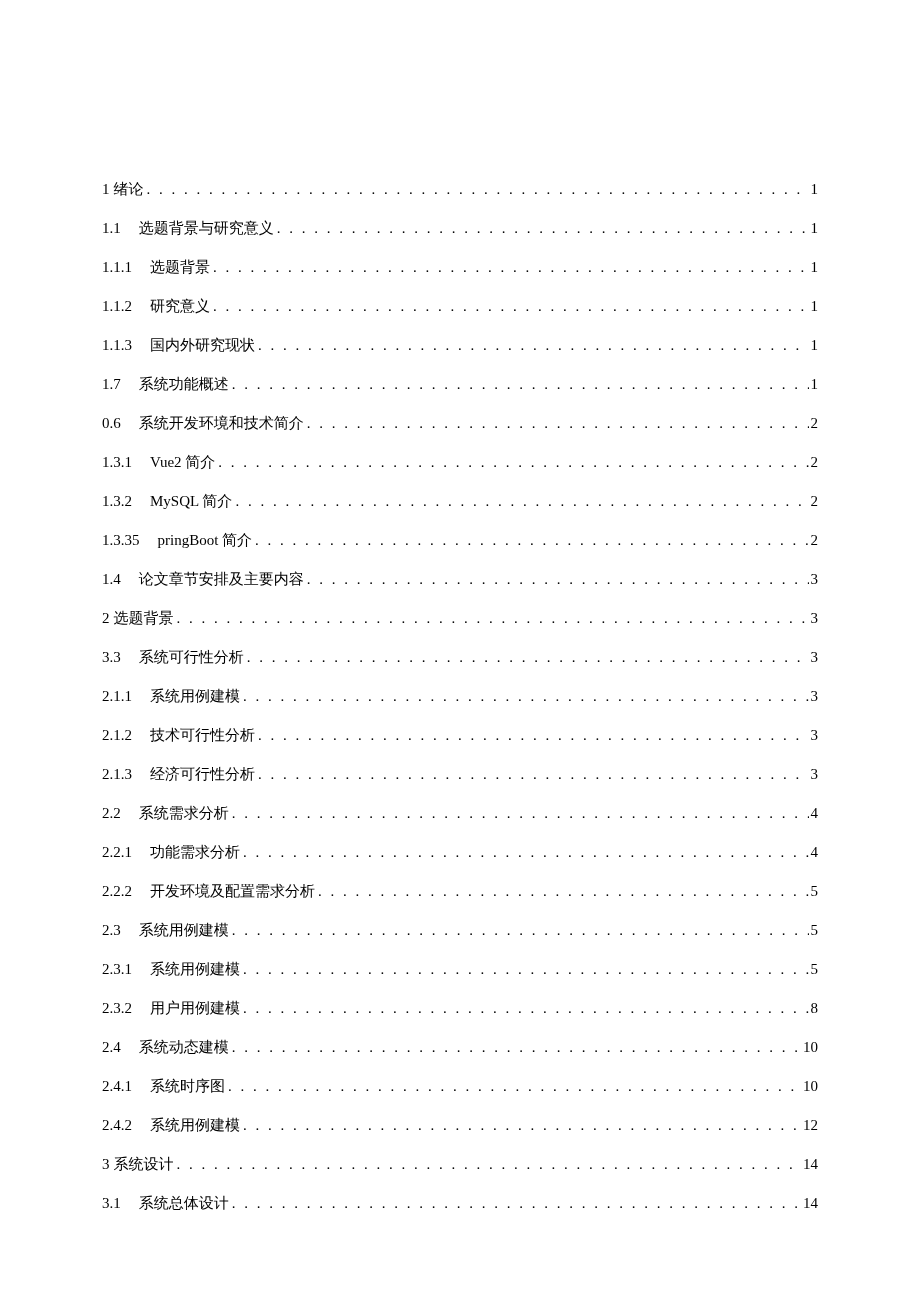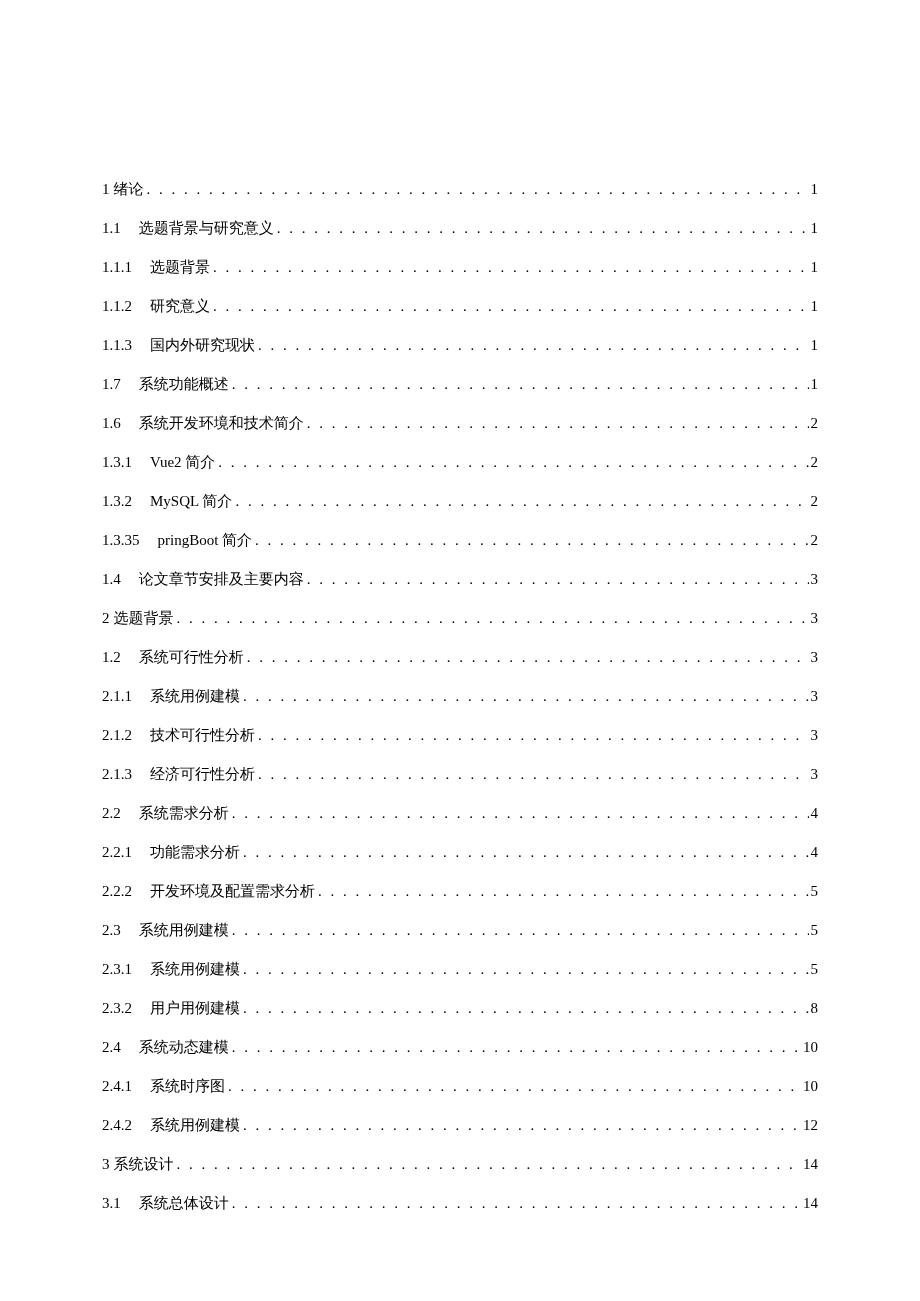--- a/index.html
+++ b/index.html
@@ -74,21 +74,21 @@
       <span class="toc-dots">. . . . . . . . . . . . . . . . . . . . . . . . . . . . . . . . . . . . . . . . . . . . . . . . . . . . . . . . . . . . . . . . . . . . . . . . . . . . . . . . . . . . . . . . . . . . . . . . . . . . . . . . . . . . . . . . . . . . . . . . . . . . . . . . . . . . . . . . . . . . . . . . . . . . . . . . . . . . . . . . . . . . . . . . . . . . . . . . . . . . . . . . . . . . . . . . . . . . . . . . </span>
       <span class="toc-page">1</span>
     </div>
     <div class="toc-row level-1">
       <span class="toc-num">1.7</span>
       <span class="toc-title">系统功能概述</span>
       <span class="toc-dots">. . . . . . . . . . . . . . . . . . . . . . . . . . . . . . . . . . . . . . . . . . . . . . . . . . . . . . . . . . . . . . . . . . . . . . . . . . . . . . . . . . . . . . . . . . . . . . . . . . . . . . . . . . . . . . . . . . . . . . . . . . . . . . . . . . . . . . . . . . . . . . . . . . . . . . . . . . . . . . . . . . . . . . . . . . . . . . . . . . . . . . . . . . . . . . . . . . . . . . . . </span>
       <span class="toc-page">1</span>
     </div>
     <div class="toc-row level-1">
-      <span class="toc-num">1.6</span>
+      <span class="toc-num">0.6</span>
       <span class="toc-title">系统开发环境和技术简介</span>
       <span class="toc-dots">. . . . . . . . . . . . . . . . . . . . . . . . . . . . . . . . . . . . . . . . . . . . . . . . . . . . . . . . . . . . . . . . . . . . . . . . . . . . . . . . . . . . . . . . . . . . . . . . . . . . . . . . . . . . . . . . . . . . . . . . . . . . . . . . . . . . . . . . . . . . . . . . . . . . . . . . . . . . . . . . . . . . . . . . . . . . . . . . . . . . . . . . . . . . . . . . . . . . . . . . </span>
       <span class="toc-page">2</span>
     </div>
     <div class="toc-row level-2">
       <span class="toc-num">1.3.1</span>
       <span class="toc-title">Vue2 简介</span>
       <span class="toc-dots">. . . . . . . . . . . . . . . . . . . . . . . . . . . . . . . . . . . . . . . . . . . . . . . . . . . . . . . . . . . . . . . . . . . . . . . . . . . . . . . . . . . . . . . . . . . . . . . . . . . . . . . . . . . . . . . . . . . . . . . . . . . . . . . . . . . . . . . . . . . . . . . . . . . . . . . . . . . . . . . . . . . . . . . . . . . . . . . . . . . . . . . . . . . . . . . . . . . . . . . . </span>
       <span class="toc-page">2</span>
     </div>
@@ -110,21 +110,21 @@
       <span class="toc-dots">. . . . . . . . . . . . . . . . . . . . . . . . . . . . . . . . . . . . . . . . . . . . . . . . . . . . . . . . . . . . . . . . . . . . . . . . . . . . . . . . . . . . . . . . . . . . . . . . . . . . . . . . . . . . . . . . . . . . . . . . . . . . . . . . . . . . . . . . . . . . . . . . . . . . . . . . . . . . . . . . . . . . . . . . . . . . . . . . . . . . . . . . . . . . . . . . . . . . . . . . </span>
       <span class="toc-page">3</span>
     </div>
     <div class="toc-row level-0">
       <span class="toc-num">2</span>
       <span class="toc-title">选题背景</span>
       <span class="toc-dots">. . . . . . . . . . . . . . . . . . . . . . . . . . . . . . . . . . . . . . . . . . . . . . . . . . . . . . . . . . . . . . . . . . . . . . . . . . . . . . . . . . . . . . . . . . . . . . . . . . . . . . . . . . . . . . . . . . . . . . . . . . . . . . . . . . . . . . . . . . . . . . . . . . . . . . . . . . . . . . . . . . . . . . . . . . . . . . . . . . . . . . . . . . . . . . . . . . . . . . . . </span>
       <span class="toc-page">3</span>
     </div>
     <div class="toc-row level-1">
-      <span class="toc-num">1.2</span>
+      <span class="toc-num">3.3</span>
       <span class="toc-title">系统可行性分析</span>
       <span class="toc-dots">. . . . . . . . . . . . . . . . . . . . . . . . . . . . . . . . . . . . . . . . . . . . . . . . . . . . . . . . . . . . . . . . . . . . . . . . . . . . . . . . . . . . . . . . . . . . . . . . . . . . . . . . . . . . . . . . . . . . . . . . . . . . . . . . . . . . . . . . . . . . . . . . . . . . . . . . . . . . . . . . . . . . . . . . . . . . . . . . . . . . . . . . . . . . . . . . . . . . . . . . </span>
       <span class="toc-page">3</span>
     </div>
     <div class="toc-row level-2">
       <span class="toc-num">2.1.1</span>
       <span class="toc-title">系统用例建模</span>
       <span class="toc-dots">. . . . . . . . . . . . . . . . . . . . . . . . . . . . . . . . . . . . . . . . . . . . . . . . . . . . . . . . . . . . . . . . . . . . . . . . . . . . . . . . . . . . . . . . . . . . . . . . . . . . . . . . . . . . . . . . . . . . . . . . . . . . . . . . . . . . . . . . . . . . . . . . . . . . . . . . . . . . . . . . . . . . . . . . . . . . . . . . . . . . . . . . . . . . . . . . . . . . . . . . </span>
       <span class="toc-page">3</span>
     </div>

